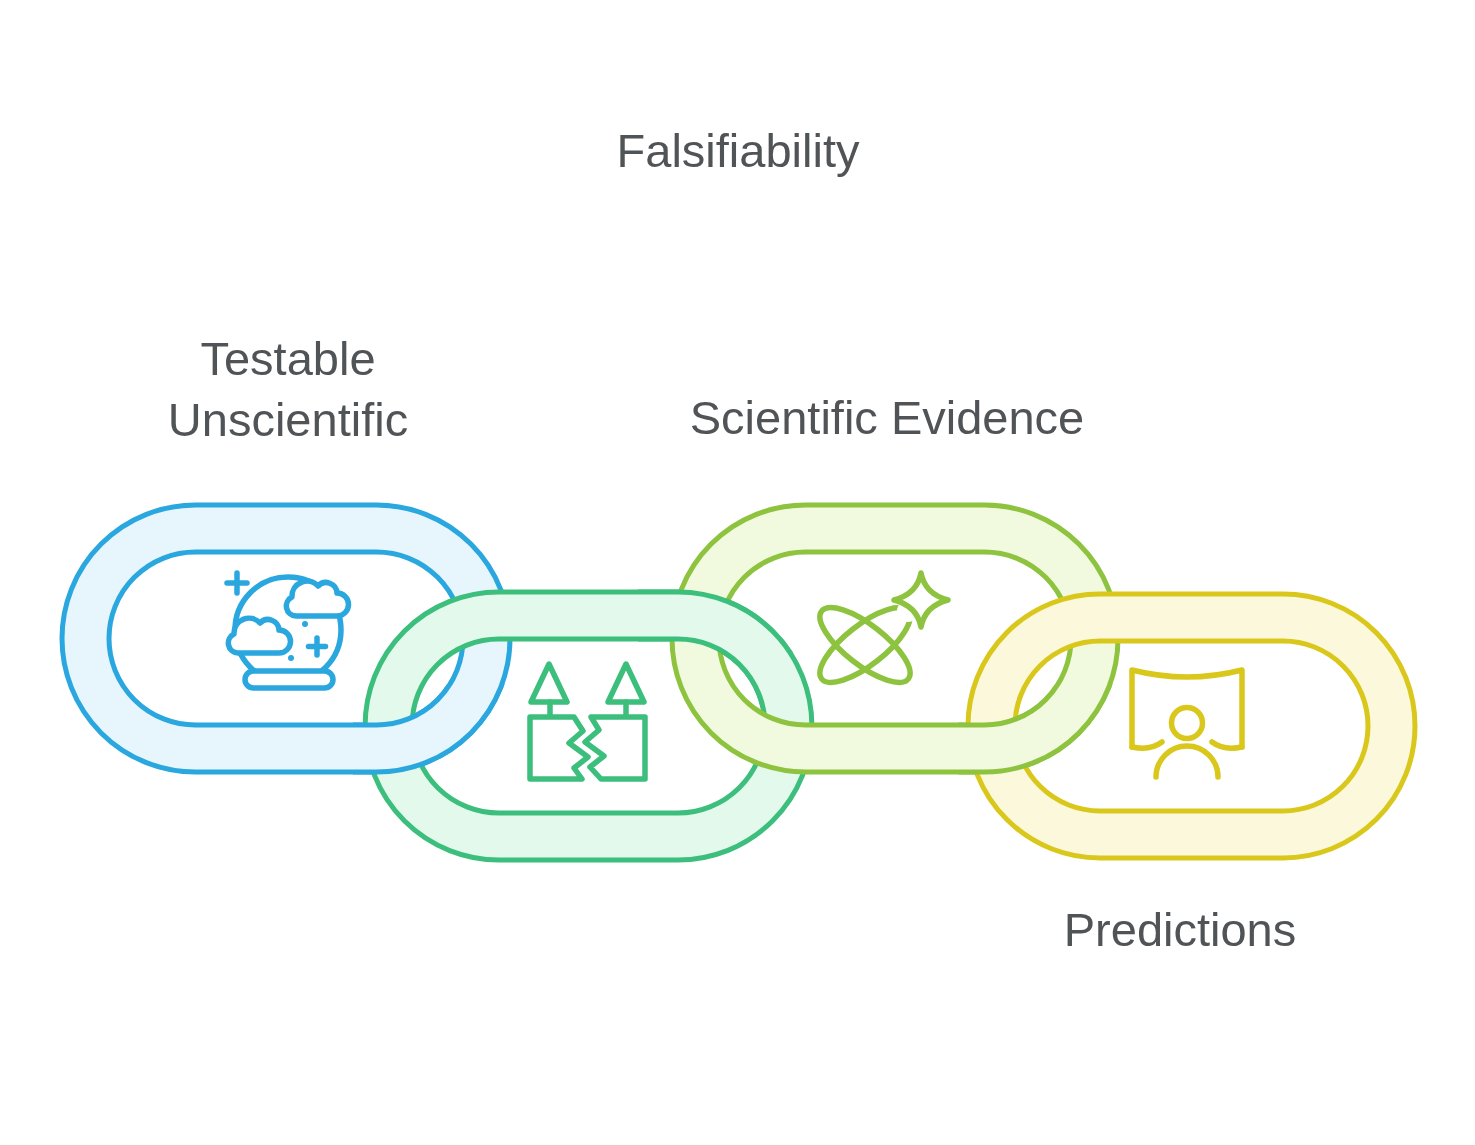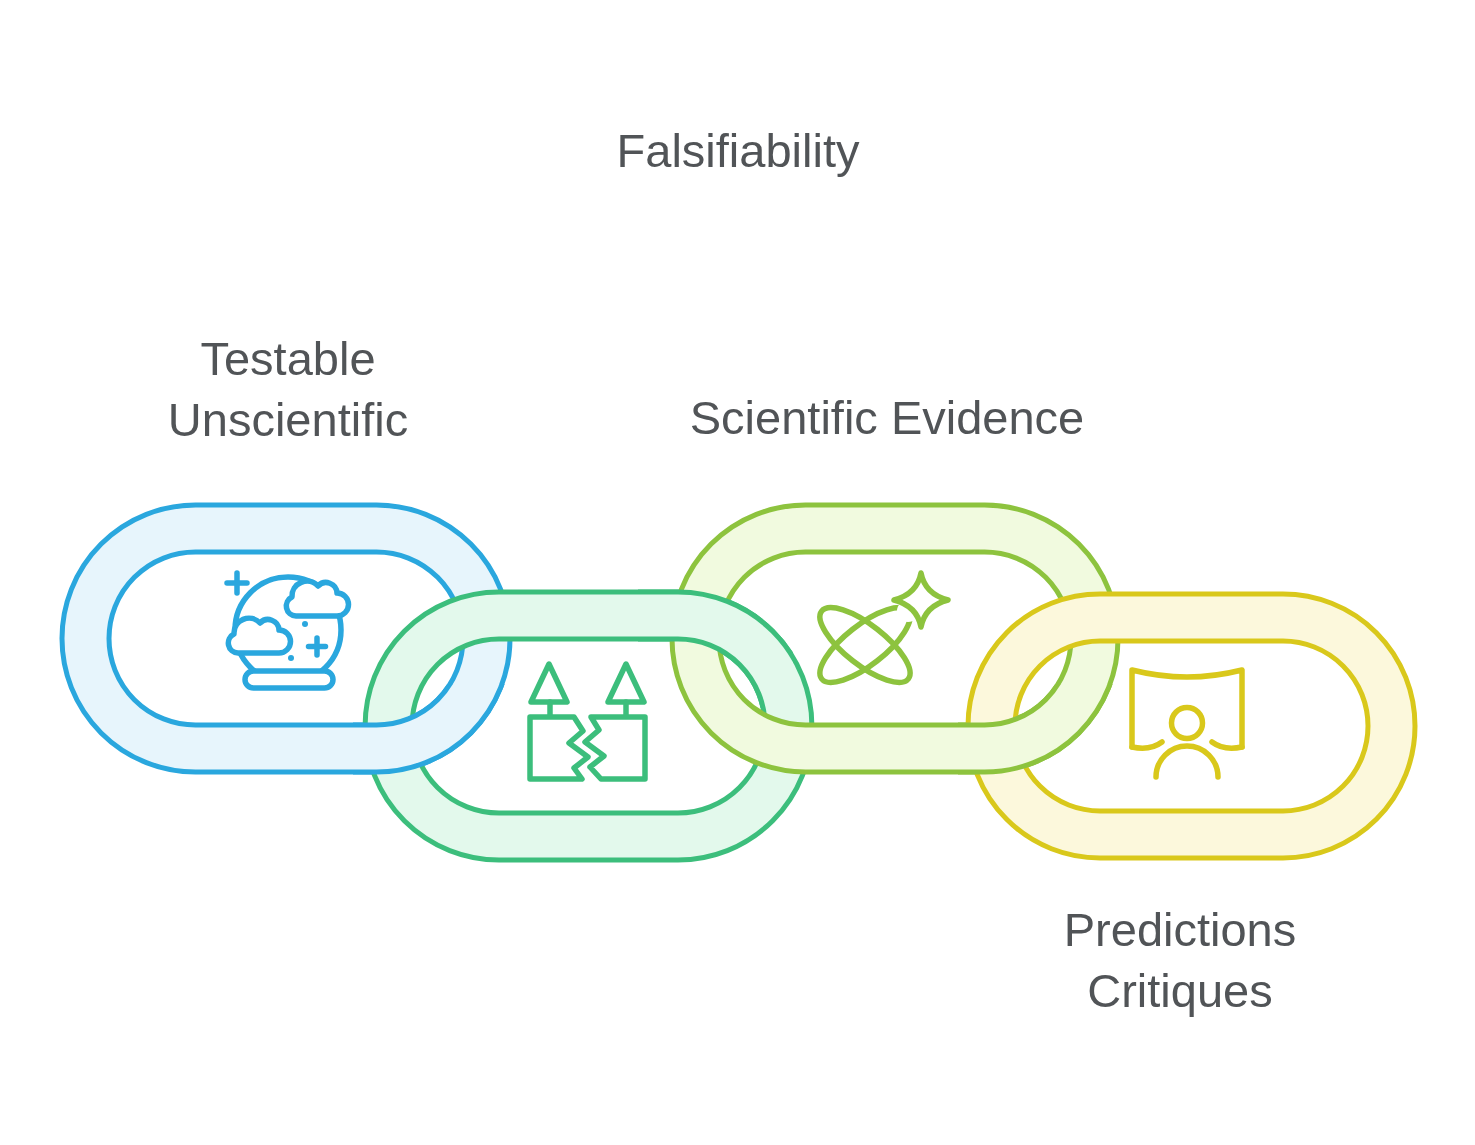--- a/index.html
+++ b/index.html
@@ -38,21 +38,20 @@
 
   <div class="lbl" style="left:887px;top:387px;">
     <div>Scientific Evidence</div>
   </div>
 
   <div class="lbl" style="left:588px;top:899px;">
   </div>
 
   <div class="lbl" style="left:1180px;top:899px;">
     <div>Predictions</div>
-    <div>Critiques</div>
   </div>
 
   <svg id="chain-svg" width="1475" height="1145" viewBox="0 0 1475 1145">
     <defs>
       <clipPath id="clipA">
           <rect x="353" y="684" width="170" height="104"></rect>
         </clipPath>
       <clipPath id="clipB">
           <rect x="638" y="566" width="155" height="142"></rect>
         </clipPath>

